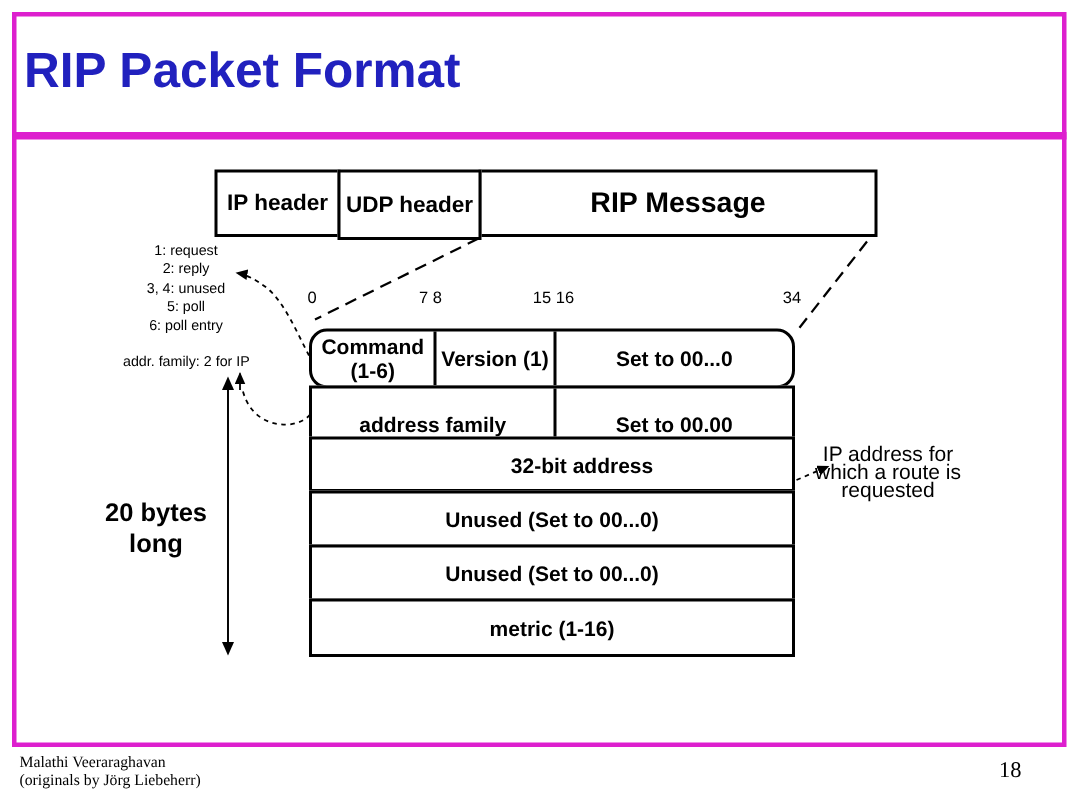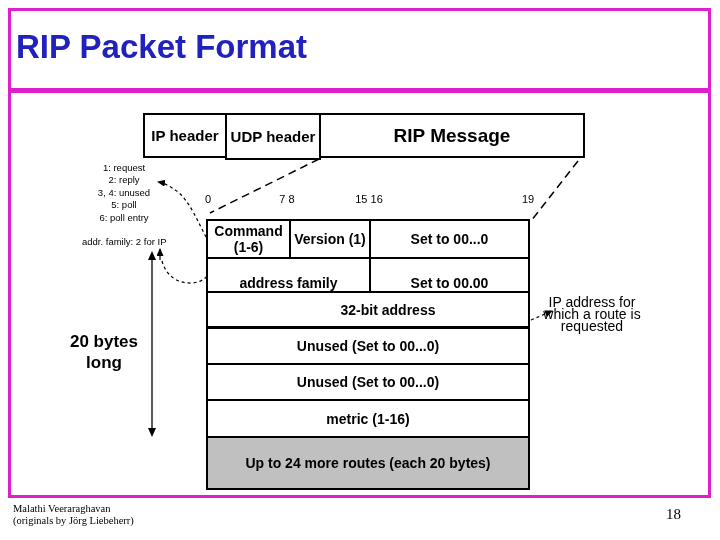--- a/index.html
+++ b/index.html
@@ -18,21 +18,21 @@
   #ripbox{left:319px;top:113px;width:266px;height:45px;font-size:19px;}
 
   .bit{font-size:11px;color:#000;text-align:center;white-space:nowrap;}
   #bit0{left:200px;top:193px;width:16px;}
   #bit78{left:272px;top:193px;width:30px;}
   #bit1516{left:348px;top:193px;width:42px;}
   #bit31{left:514px;top:193px;width:28px;}
 
   .trow{left:206px;width:324px;border:2px solid #000;background:#fff;display:flex;
         align-items:center;justify-content:center;font-weight:bold;font-size:14px;text-align:center;}
-  #row1{top:219px;height:40px;padding:0;}
+  #row1{top:219px;height:40px;padding:0;border-radius:12px;}
   #row2{top:257px;height:52px;padding:0;}
   #row3{top:291px;height:38px;border-bottom-width:3px;padding-left:40px;}
   #row4{top:327px;height:38px;}
   #row5{top:363px;height:38px;}
   #row6{top:399px;height:39px;}
   #row7{top:436px;height:54px;background:var(--gray);}
   .cell{display:flex;align-items:center;justify-content:center;height:100%;line-height:16px;}
   #row1 .c1{flex:0 0 81px;border-right:2px solid #000;}
   #row1 .c2{flex:0 0 78px;border-right:2px solid #000;}
   #row1 .c3{flex:1;}
@@ -64,36 +64,35 @@
   <div id="ripbox" class="abs hbox">
     <span>RIP Message</span>
   </div>
   <div id="udpbox" class="abs hbox">
     <span>UDP header</span>
   </div>
 
   <div id="bit0" class="abs bit">0</div>
   <div id="bit78" class="abs bit">7 8</div>
   <div id="bit1516" class="abs bit">15 16</div>
-  <div id="bit31" class="abs bit">19</div>
+  <div id="bit31" class="abs bit">34</div>
 
   <div id="row1" class="abs trow">
     <div class="cell c1">Command (1-6)</div>
     <div class="cell c2">Version (1)</div>
     <div class="cell c3">Set to 00...0</div>
   </div>
   <div id="row2" class="abs trow">
     <div class="cell c1">address family</div>
     <div class="cell c2">Set to 00.00</div>
   </div>
   <div id="row3" class="abs trow">32-bit address</div>
   <div id="row4" class="abs trow">Unused (Set to 00...0)</div>
   <div id="row5" class="abs trow">Unused (Set to 00...0)</div>
   <div id="row6" class="abs trow">metric (1-16)</div>
-  <div id="row7" class="abs trow">Up to 24 more routes (each 20 bytes)</div>
 
   <div id="codes" class="abs">
     <div>1: request</div>
     <div>2: reply</div>
     <div>3, 4: unused</div>
     <div>5: poll</div>
     <div>6: poll entry</div>
   </div>
   <div id="addrnote" class="abs">addr. family: 2 for IP</div>
   <div id="bytesnote" class="abs">20 bytes long</div>

